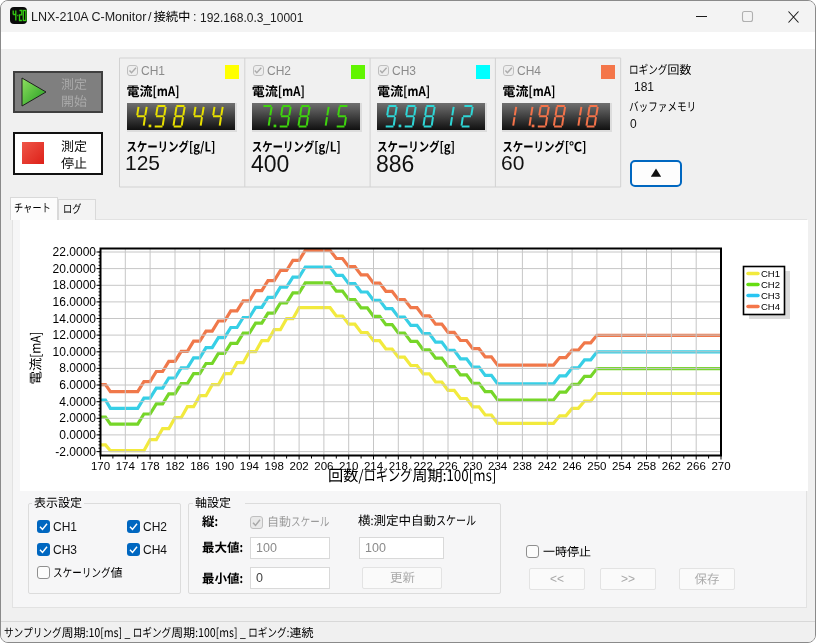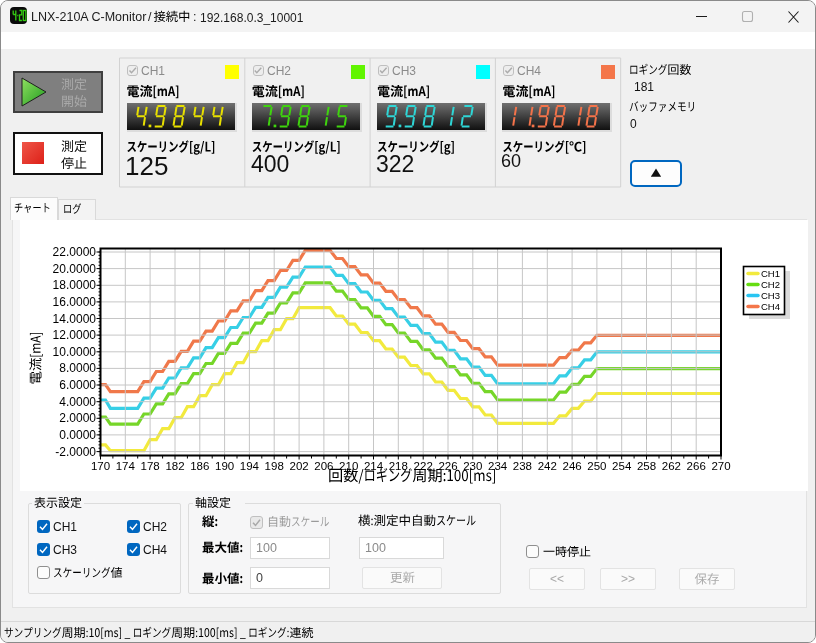--- a/index.html
+++ b/index.html
@@ -45,21 +45,21 @@
           <line x1="67.1" y1="13.3" x2="74.9" y2="13.3"></line>
           <line x1="76.7" y1="3.8" x2="75.3" y2="12.3"></line>
           <line x1="75.0" y1="14.2" x2="73.7" y2="22.7"></line>
           <line x1="87.5" y1="3.8" x2="86.2" y2="12.3"></line>
           <line x1="86.1" y1="13.3" x2="93.9" y2="13.3"></line>
           <line x1="95.7" y1="3.8" x2="94.3" y2="12.3"></line>
           <line x1="94.0" y1="14.2" x2="92.7" y2="22.7"></line>
         </g>
       </svg>
     </div>
-    <div class="abs" style="left:124px;top:150px;font-size:26px;color:#111">125</div>
+    <div class="abs" style="left:124px;top:150px;font-size:21px;color:#111">125</div>
     <div class="abs" style="left:252px;top:64px;width:11px;height:11px;background:#ededed;border:1px solid #bfbfbf;border-radius:3px"></div>
     <div class="abs" style="left:266px;top:63px;font-size:12px;color:#8b8b8b">CH2</div>
     <div class="abs" style="left:350px;top:64px;width:14px;height:14px;background:#61f500"></div>
     <div class="abs" style="left:251px;top:102px;width:110px;height:29px;background:linear-gradient(180deg,#707070,#101010);border-right:2px solid #dcdcdc;border-bottom:2px solid #dcdcdc;overflow:hidden">
       <svg width="108" height="27" style="position:absolute;left:0;top:0">
         <g stroke="#3fd40e" stroke-width="2" stroke-linecap="butt" fill="none">
           <line x1="11.4" y1="2.9" x2="19.4" y2="2.9"></line>
           <line x1="19.7" y1="3.8" x2="18.3" y2="12.3"></line>
           <line x1="18.0" y1="14.2" x2="16.7" y2="22.7"></line>
           <rect x="21.6" y="21.6" width="2.7" height="2.7" fill="#3fd40e" stroke="none"></rect>
@@ -116,21 +116,21 @@
           <line x1="76.7" y1="3.8" x2="75.3" y2="12.3"></line>
           <line x1="75.0" y1="14.2" x2="73.7" y2="22.7"></line>
           <line x1="87.4" y1="2.9" x2="95.4" y2="2.9"></line>
           <line x1="95.7" y1="3.8" x2="94.3" y2="12.3"></line>
           <line x1="86.1" y1="13.3" x2="93.9" y2="13.3"></line>
           <line x1="85.8" y1="14.2" x2="84.5" y2="22.7"></line>
           <line x1="84.7" y1="23.6" x2="92.5" y2="23.6"></line>
         </g>
       </svg>
     </div>
-    <div class="abs" style="left:375px;top:150px;font-size:23px;color:#111">322</div>
+    <div class="abs" style="left:375px;top:150px;font-size:23px;color:#111">886</div>
     <div class="abs" style="left:502px;top:64px;width:11px;height:11px;background:#ededed;border:1px solid #bfbfbf;border-radius:3px"></div>
     <div class="abs" style="left:516px;top:63px;font-size:12px;color:#8b8b8b">CH4</div>
     <div class="abs" style="left:600px;top:64px;width:14px;height:14px;background:#f4764a"></div>
     <div class="abs" style="left:501px;top:102px;width:110px;height:29px;background:linear-gradient(180deg,#707070,#101010);border-right:2px solid #dcdcdc;border-bottom:2px solid #dcdcdc;overflow:hidden">
       <svg width="108" height="27" style="position:absolute;left:0;top:0">
         <g stroke="#f4734a" stroke-width="2" stroke-linecap="butt" fill="none">
           <line x1="14.2" y1="3.8" x2="12.8" y2="12.3"></line>
           <line x1="12.5" y1="14.2" x2="11.2" y2="22.7"></line>
           <line x1="30.5" y1="3.8" x2="29.1" y2="12.3"></line>
           <line x1="28.8" y1="14.2" x2="27.5" y2="22.7"></line>
@@ -153,21 +153,21 @@
           <line x1="87.4" y1="2.9" x2="95.4" y2="2.9"></line>
           <line x1="95.7" y1="3.8" x2="94.3" y2="12.3"></line>
           <line x1="94.0" y1="14.2" x2="92.7" y2="22.7"></line>
           <line x1="84.7" y1="23.6" x2="92.5" y2="23.6"></line>
           <line x1="85.8" y1="14.2" x2="84.5" y2="22.7"></line>
           <line x1="87.5" y1="3.8" x2="86.2" y2="12.3"></line>
           <line x1="86.1" y1="13.3" x2="93.9" y2="13.3"></line>
         </g>
       </svg>
     </div>
-    <div class="abs" style="left:500px;top:150px;font-size:18px;color:#111">60</div>
+    <div class="abs" style="left:500px;top:150px;font-size:21px;color:#111">60</div>
     <div class="abs" style="left:633px;top:79px;font-size:12px;color:#111">181</div>
     <div class="abs" style="left:629px;top:116px;font-size:12px;color:#111">0</div>
     <div class="abs" style="left:629px;top:159px;width:52px;height:27px;background:#fdfdfd;border:2px solid #0067c0;border-radius:5px"></div>
     <div class="abs" style="left:11px;top:218px;width:795px;height:389px;background:#f6f6f7;border:1px solid #e2e2e2"></div>
     <div class="abs" style="left:9px;top:196px;width:48px;height:23px;background:#fcfcfc;border:1px solid #d9d9d9;border-bottom:none"></div>
     <div class="abs" style="left:57px;top:198px;width:38px;height:21px;background:#f3f3f3;border:1px solid #d9d9d9;border-bottom:none"></div>
     <div class="abs" style="left:19px;top:219px;width:788px;height:271px;background:#ffffff"></div>
     <div class="abs" style="left:27px;top:502px;width:153px;height:91px;border:1px solid #dcdcdc;border-radius:2px"></div>
     <div class="abs" style="left:187px;top:502px;width:313px;height:91px;border:1px solid #dcdcdc;border-radius:2px"></div>
     <div class="abs" style="left:31px;top:496px;width:52px;height:11px;background:#f6f6f7"></div>

